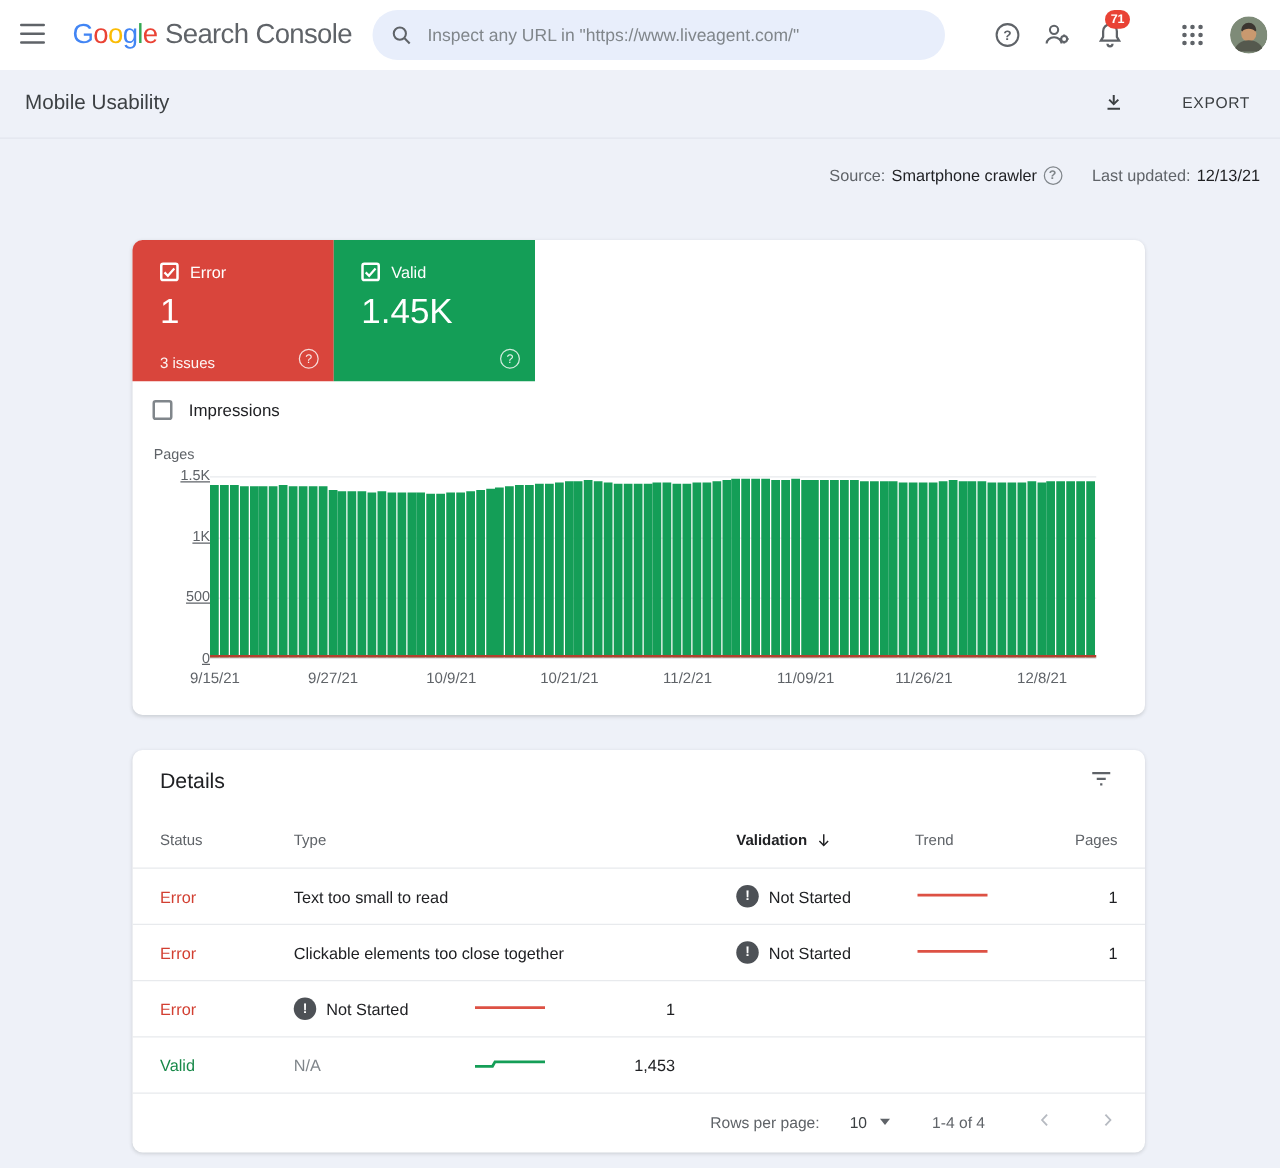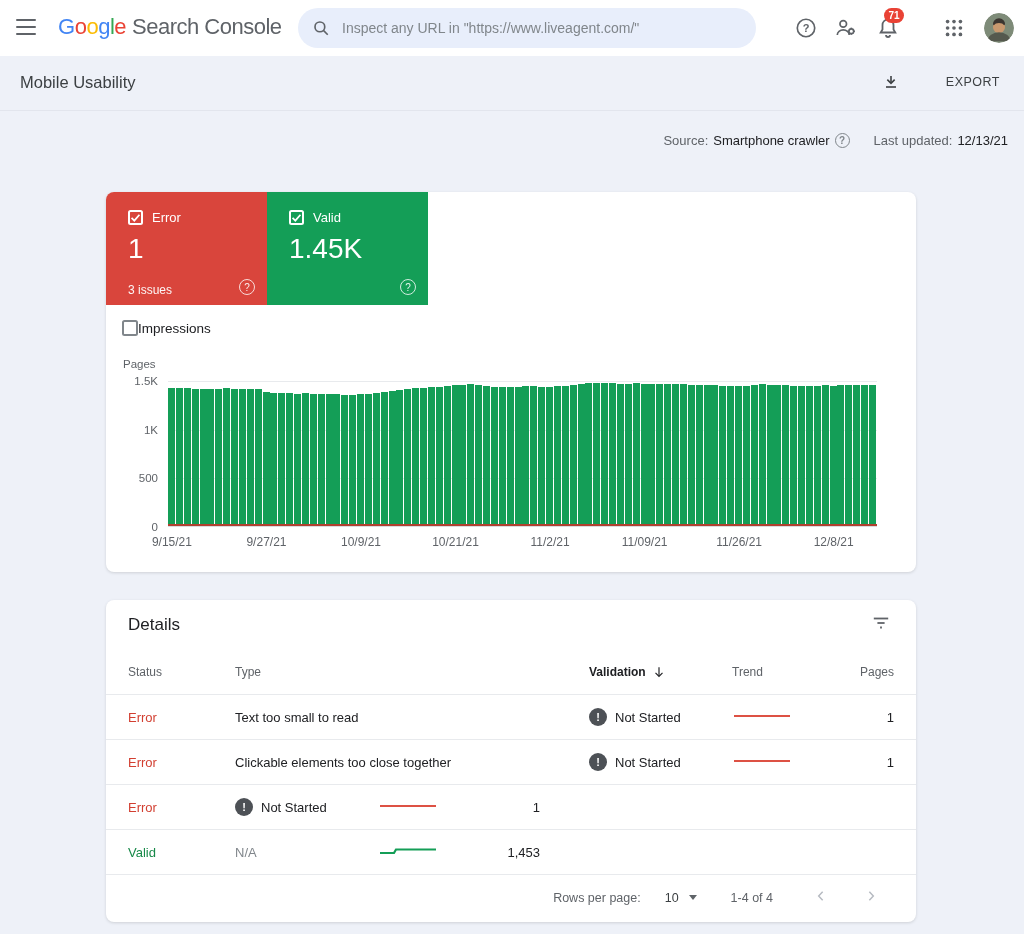--- a/index.html
+++ b/index.html
@@ -42,53 +42,53 @@
   .chart-card { position:absolute; left:106px; top:192px; width:810px; height:380px; background:#fff; border-radius:8px; box-shadow:0 1px 3px rgba(60,64,67,.18); }
   .sum-cards { position:absolute; left:0; top:0; display:flex; }
   .sum-card { width:161px; height:113px; padding:18px 16px 12px 22px; position:relative; cursor:pointer; color:#fff; }
   .sum-card.error { background:#d9453c; border-top-left-radius:8px; }
   .sum-card.valid { background:#149e57; }
   .sum-head { display:flex; align-items:center; gap:9px; font-size:13px; }
   .cbx { width:15px; height:15px; border:2px solid #fff; border-radius:2.5px; display:flex; align-items:center; justify-content:center; }
   .sum-count { font-size:28px; margin-top:9px; line-height:1.1; }
   .sum-sub { font-size:12px; margin-top:18px; opacity:.95; }
   .card-q { position:absolute; right:12px; bottom:10px; width:16px; height:16px; border:1.4px solid rgba(255,255,255,.8); border-radius:50%; color:rgba(255,255,255,.9); font-size:10px; display:flex; align-items:center; justify-content:center; cursor:pointer; }
-  .impressions { position:absolute; left:16px; top:128px; display:flex; align-items:center; cursor:pointer; }
+  .impressions { position:absolute; left:16px; top:128px; display:flex; align-items:center; gap:13px; cursor:pointer; }
   .impressions .box { width:16px; height:16px; border:2px solid #80868b; border-radius:2.5px; background:#fff; }
   .impressions label { font-size:13.5px; color:#202124; cursor:pointer; }
   
   .axis-title { position:absolute; left:17px; top:166px; font-size:11.5px; color:#5f6368; }
   .plot { position:absolute; left:62px; top:189px; width:709px; height:146px; }
   .gridline { position:absolute; left:0; width:100%; height:1px; background:#e8eaed; }
   .baseline { position:absolute; left:0; bottom:0; width:100%; height:1px; background:#dadce0; }
   .error-line { position:absolute; left:0; bottom:1px; width:100%; height:2px; background:#b2402f; z-index:3; }
   .bars { position:absolute; left:0; bottom:1px; width:100%; height:146px; display:flex; align-items:flex-end; justify-content:space-between; }
   .bar { width:7px; background:#149e57; flex:0 0 auto; cursor:pointer; }
-  .ytick { position:absolute; right:100%; margin-right:10px; transform:translateY(-50%); font-size:11.5px; color:#5f6368; white-space:nowrap; }
+  .ytick { position:absolute; right:100%; transform:translateY(-50%); font-size:11.5px; color:#5f6368; white-space:nowrap;text-decoration:underline; }
   .xticks { position:absolute; left:62px; top:343px; width:709px; height:16px; }
   .xtick { position:absolute; transform:translateX(-50%); font-size:12px; color:#5f6368; white-space:nowrap; }
   
   .details-card { position:absolute; left:106px; top:600px; width:810px; height:322px; background:#fff; border-radius:8px; box-shadow:0 1px 3px rgba(60,64,67,.18); }
   .details-head { height:50px; display:flex; align-items:center; justify-content:space-between; padding:0 22px; }
   .details-title { font-size:17px; color:#202124; }
   .filter-btn { cursor:pointer; padding:4px; }
   .t-row, .t-header { display:flex; align-items:center; padding:0 22px; }
   .t-header { height:45px; font-size:12px; color:#5f6368; border-bottom:1px solid #e8eaed; }
   .t-row { height:45px; font-size:13px; border-bottom:1px solid #e8eaed; }
   .col-status { width:107px; }
   .col-type { width:354px; }
   .col-validation { width:143px; display:flex; align-items:center; gap:8px; }
   .col-trend { width:100px; }
   .col-pages { width:62px; text-align:right; }
   .hdr-validation { color:#202124; font-weight:bold; display:flex; align-items:center; gap:6px; cursor:pointer; }
   .status-error { color:#d23f31; }
   .status-valid { color:#188949; }
   .excl { width:18px; height:18px; border-radius:50%; background:#4d5156; color:#fff; font-size:11px; font-weight:bold; display:flex; align-items:center; justify-content:center; flex:0 0 auto; }
   .na { color:#80868b; }
-  .pagination { height:45px; display:flex; align-items:center; justify-content:flex-end; padding:0 31px; font-size:12.5px; color:#5f6368; gap:8px; }
+  .pagination { height:45px; display:flex; align-items:center; justify-content:flex-end; padding:0 16px; font-size:12.5px; color:#5f6368; gap:8px; }
   .rpp-value { display:flex; align-items:center; gap:10px; margin-left:16px; cursor:pointer; color:#3c4043; }
   .caret { width:0; height:0; border-left:4.5px solid transparent; border-right:4.5px solid transparent; border-top:5px solid #5f6368; }
   .range { margin:0 26px 0 26px; color:#5f6368; }
   .pg-chev { cursor:default; padding:2px 6px; }
 </style>
 </head>
 <body>
 
 <div class="topbar">
   <div class="hamburger">

